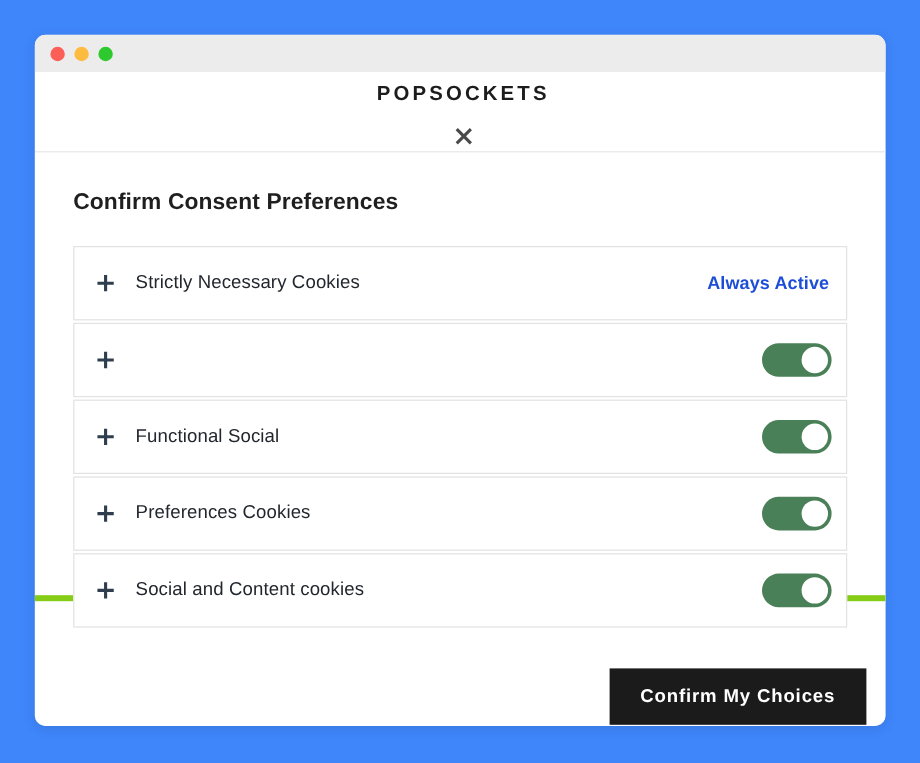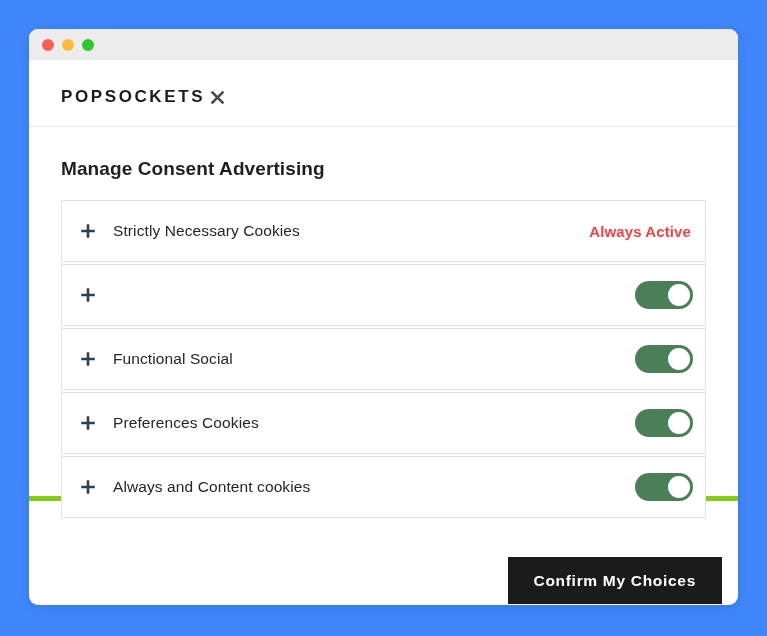--- a/index.html
+++ b/index.html
@@ -42,23 +42,24 @@
     height: 12px;
     border-radius: 50%;
     flex: 0 0 auto;
   }
 
   
   .modal-header {
     height: 67px;
     display: flex;
     align-items: center;
-    justify-content: flex-start;
+    justify-content: space-between;
     padding: 8px 27px 0 32px;
     border-bottom: 1px solid #e6e6e6;
+    flex-direction: column;
   }
   .brand {
     font-size: 17px;
     font-weight: bold;
     letter-spacing: 2.6px;
     color: #1c1c1c;
   }
   .close-btn {
     background: none;
     border: none;
@@ -81,21 +82,21 @@
     font-size: 19px;
     font-weight: bold;
     color: #1f1f1f;
     letter-spacing: 0.1px;
     padding-top: 30px;
     padding-bottom: 0;
     line-height: 24px;
   }
 
   .accordion {
-    margin-top: 19px;
+    margin-top: 24px;
   }
   .acc-row {
     border: 1px solid #e2e2e2;
     background: #ffffff;
     height: 62px;
     display: flex;
     align-items: center;
     padding-left: 15px;
     padding-right: 0;
     position: relative;
@@ -119,21 +120,21 @@
   .acc-label {
     font-size: 15.5px;
     color: #22272e;
     letter-spacing: 0.1px;
     flex: 1 1 auto;
   }
 
   .always-active {
     font-size: 15px;
     font-weight: bold;
-    color: #ef4444;
+    color: #1d4ed8;
     letter-spacing: 0.1px;
     padding-right: 14px;
   }
 
   
   .toggle-wrap {
     position: absolute;
     right: 12px;
     top: 50%;
     transform: translateY(-50%);
@@ -200,21 +201,21 @@
     <button class="close-btn">
       <span>
         <svg width="17" height="17" viewBox="0 0 17 17" aria-hidden="true">
           <path d="M2.6 2.6 L14.4 14.4 M14.4 2.6 L2.6 14.4" stroke="#4a4a4a" stroke-width="2.6" stroke-linecap="butt"></path>
         </svg>
       </span>
     </button>
   </div>
 
   <div class="modal-body">
-    <div class="section-title">Manage Consent Advertising</div>
+    <div class="section-title">Confirm Consent Preferences</div>
 
     <div class="accordion">
 
       <div class="acc-row">
         <span class="plus-icon">
           <svg width="18" height="18" viewBox="0 0 18 18" aria-hidden="true">
             <path d="M9 2.2 V15.8 M2.2 9 H15.8" stroke="currentColor" stroke-width="2.6" stroke-linecap="butt"></path>
           </svg>
         </span>
         <span class="acc-label">Strictly Necessary Cookies</span>
@@ -261,21 +262,21 @@
           </button>
         </span>
       </div>
 
       <div class="acc-row">
         <span class="plus-icon">
           <svg width="18" height="18" viewBox="0 0 18 18" aria-hidden="true">
             <path d="M9 2.2 V15.8 M2.2 9 H15.8" stroke="currentColor" stroke-width="2.6" stroke-linecap="butt"></path>
           </svg>
         </span>
-        <span class="acc-label">Always and Content cookies</span>
+        <span class="acc-label">Social and Content cookies</span>
         <span class="toggle-wrap">
           <button class="toggle">
             <span class="knob"></span>
           </button>
         </span>
       </div>
 
     </div>
   </div>
 

